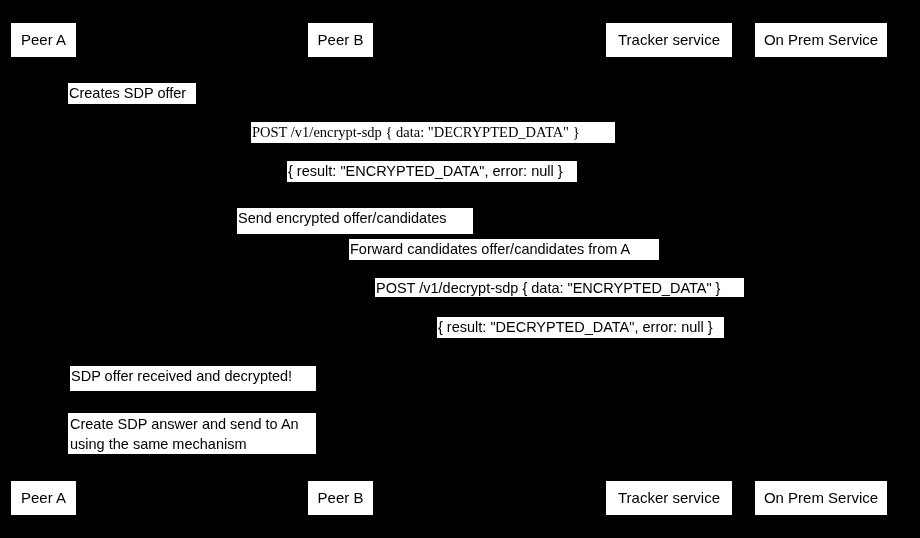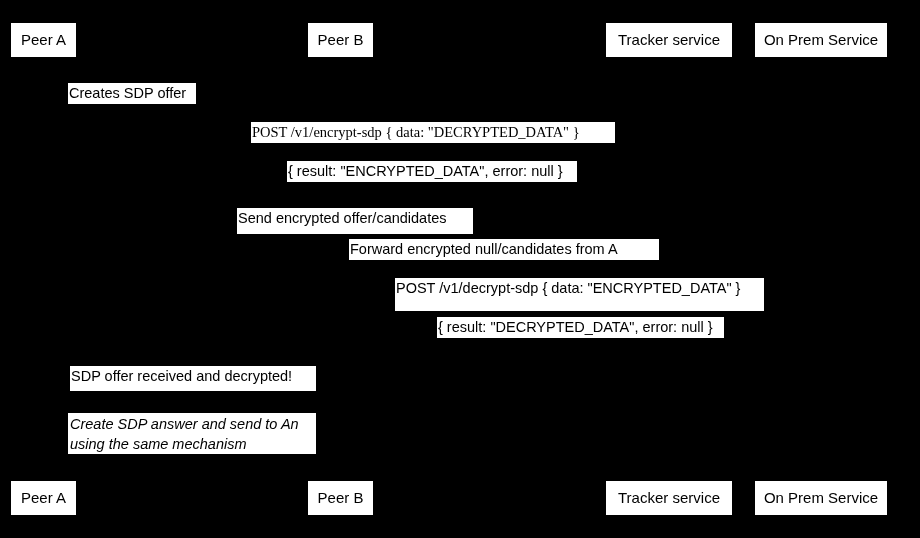--- a/index.html
+++ b/index.html
@@ -48,21 +48,20 @@
     font-size: 14.5px;
     line-height: 21px;
     white-space: nowrap;
     padding: 0 1px;
     box-sizing: border-box;
   }
   .msg-label.multiline {
     white-space: normal;
     line-height: 20px;
     padding: 1px 2px;
-    font-style: italic;
   }
 </style>
 </head>
 <body>
 
 <div id="diagram">
     <div class="lifeline" style="left: 43px; top: 58px; height: 422px; background: rgb(0, 0, 0);"></div>
     <div class="lifeline" style="left: 340px; top: 58px; height: 422px; background: rgb(0, 0, 0);"></div>
     <div class="lifeline" style="left: 669px; top: 58px; height: 422px; background: rgb(0, 0, 0);"></div>
     <div class="lifeline" style="left: 821px; top: 58px; height: 422px; background: rgb(0, 0, 0);"></div>
@@ -71,18 +70,18 @@
     <div class="participant" style="left: 605px; top: 22px; width: 128px; height: 36px;">Tracker service</div>
     <div class="participant" style="left: 754px; top: 22px; width: 134px; height: 36px;">On Prem Service</div>
     <div class="participant" style="left: 10px; top: 480px; width: 67px; height: 36px;">Peer A</div>
     <div class="participant" style="left: 307px; top: 480px; width: 67px; height: 36px;">Peer B</div>
     <div class="participant" style="left: 605px; top: 480px; width: 128px; height: 36px;">Tracker service</div>
     <div class="participant" style="left: 754px; top: 480px; width: 134px; height: 36px;">On Prem Service</div>
     <div class="msg-label" style="left: 68px; top: 83px; width: 128px; height: 21px;">Creates SDP offer</div>
     <div class="msg-label" style="left: 251px; top: 122px; width: 364px; height: 21px; font-family: Liberation Serif, serif;">POST /v1/encrypt-sdp { data: "DECRYPTED_DATA" }</div>
     <div class="msg-label" style="left: 287px; top: 161px; width: 290px; height: 21px;">{ result: "ENCRYPTED_DATA", error: null }</div>
     <div class="msg-label" style="left: 237px; top: 200px; width: 236px; height: 26px; margin-top: 8px;">Send encrypted offer/candidates</div>
-    <div class="msg-label" style="left: 349px; top: 239px; width: 310px; height: 21px;">Forward encrypted null/candidates from A</div>
-    <div class="msg-label" style="left: 395px; top: 278px; width: 369px; height: 33px;">POST /v1/decrypt-sdp { data: "ENCRYPTED_DATA" }</div>
+    <div class="msg-label" style="left: 349px; top: 239px; width: 310px; height: 21px;">Forward candidates offer/candidates from A</div>
+    <div class="msg-label" style="left: 375px; top: 278px; width: 369px; height: 19px;">POST /v1/decrypt-sdp { data: "ENCRYPTED_DATA" }</div>
     <div class="msg-label" style="left: 437px; top: 317px; width: 287px; height: 21px;">{ result: "DECRYPTED_DATA", error: null }</div>
     <div class="msg-label" style="left: 70px; top: 366px; width: 246px; height: 25px;">SDP offer received and decrypted!</div>
     <div class="msg-label multiline" style="left: 68px; top: 413px; width: 248px; height: 41px;">Create SDP answer and send to An using the same mechanism</div>
   </div>
 
 </body></html>

